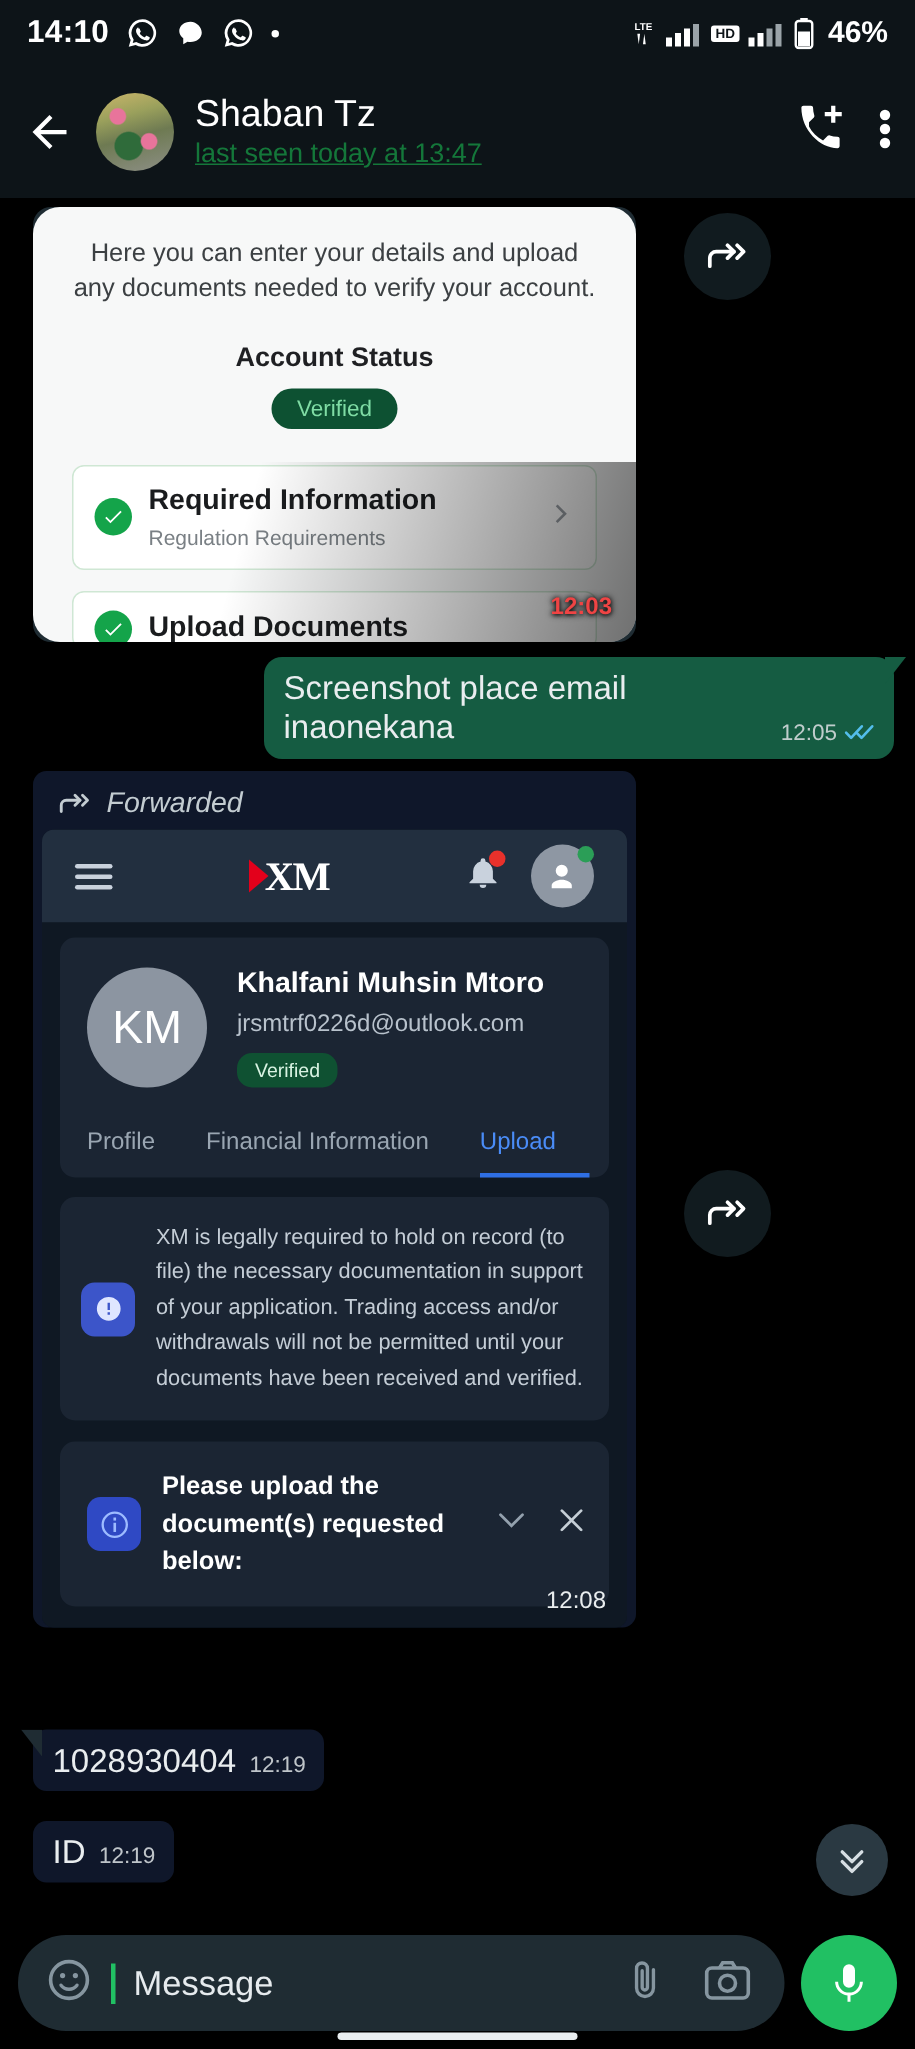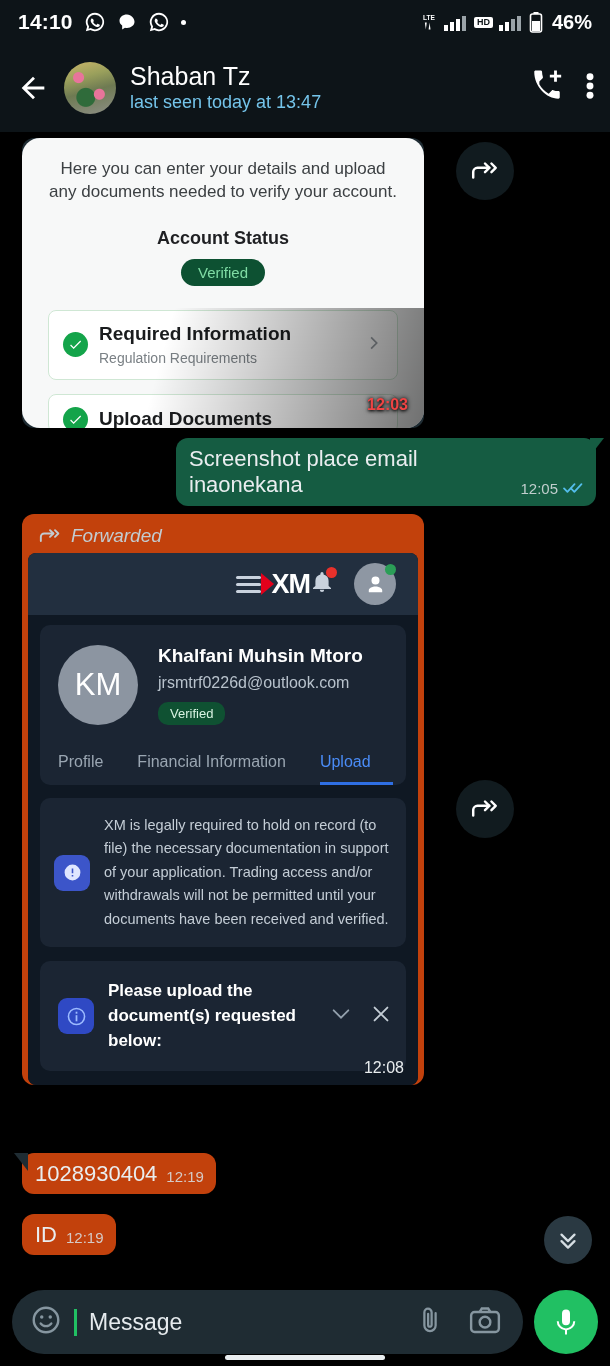--- a/index.html
+++ b/index.html
@@ -37,33 +37,33 @@
     width:52px; height:52px; border-radius:50%; flex:0 0 auto;
     background:
       radial-gradient(circle at 28% 30%, #e8749b 0 5px, transparent 6px),
       radial-gradient(circle at 68% 62%, #e8749b 0 5px, transparent 6px),
       radial-gradient(circle at 42% 68%, #2f6b3a 0 9px, transparent 10px),
       linear-gradient(165deg,#cbb66a 0%,#9aa05c 30%,#6e7a52 55%,#8d8f86 100%);
     overflow:hidden;
   }
   .ch-names { flex:1; min-width:0; }
   .ch-title { font-size:25px; color:#fff; font-weight:400; line-height:1.12; }
-  .ch-sub { font-size:18px; color:#7dd3fc; opacity:.92; line-height:1.3; margin-top:1px; }
+  .ch-sub { font-size:18px; color:#15803d; opacity:.92; line-height:1.3; margin-top:1px;text-decoration:underline; }
   .ch-actions { display:flex; align-items:center; gap:22px; }
   .hicon { cursor:pointer; }
 
   
   .chatbody { position:relative; height:1234px; background:#000; overflow:hidden; }
 
   .row { display:flex; padding:0 14px; margin-bottom:9px; }
   .row.out { justify-content:flex-end; }
   .row.in  { justify-content:flex-start; }
 
   .bubble { position:relative; max-width:420px; border-radius:12px; }
-  .bub-in  { background:#c2410c; color:#e9edef; }
+  .bub-in  { background:#0f172a; color:#e9edef;border-radius:9px; }
   .bub-out { background:#155c42; color:#e9edef; }
 
   .tail-in::before{
     content:""; position:absolute; left:-8px; top:0; width:14px; height:18px;
     background:#1f2c33; clip-path:polygon(100% 0,100% 100%,0 0);
   }
   .tail-out::after{
     content:""; position:absolute; right:-8px; top:0; width:14px; height:18px;
     background:#155c42; clip-path:polygon(0 0,0 100%,100% 0);
   }
@@ -117,21 +117,21 @@
   }
 
   
   #msg3-wrap { position:absolute; left:22px; top:382px; width:402px; }
   .fwd-label { display:flex; align-items:center; gap:9px; padding:11px 14px 6px 16px; }
   .fwd-label span { font-size:19px; font-style:italic; color:#c3ccd1; }
   .shot-dark { margin:0 6px 6px; border-radius:8px; overflow:hidden; background:#0f1823; position:relative; }
 
   .xm-top {
     background:#222f3f; height:62px; display:flex; align-items:center;
-    padding:0 22px; justify-content:flex-end;
+    padding:0 22px; justify-content:space-between;font-family:Liberation Serif, serif;
   }
   .xm-burger { display:flex; flex-direction:column; gap:4px; cursor:pointer; }
   .xm-burger i { display:block; width:25px; height:3px; background:#c9d2dd; border-radius:2px; }
   .xm-logo { display:flex; align-items:center; gap:0px; }
   .xm-tri { width:0; height:0; border-left:13px solid #e3001b; border-top:11px solid transparent; border-bottom:11px solid transparent; }
   .xm-word { font-size:27px; font-weight:900; color:#fff; letter-spacing:-1px; margin-left:-2px; }
   .xm-bell { position:relative; cursor:pointer; }
   .xm-bell .badge { position:absolute; right:-3px; top:-3px; width:11px; height:11px; border-radius:50%; background:#e8312b; }
   .xm-av { position:relative; width:42px; height:42px; border-radius:50%; background:#8e97a3;
            display:flex; align-items:center; justify-content:center; cursor:pointer; }

